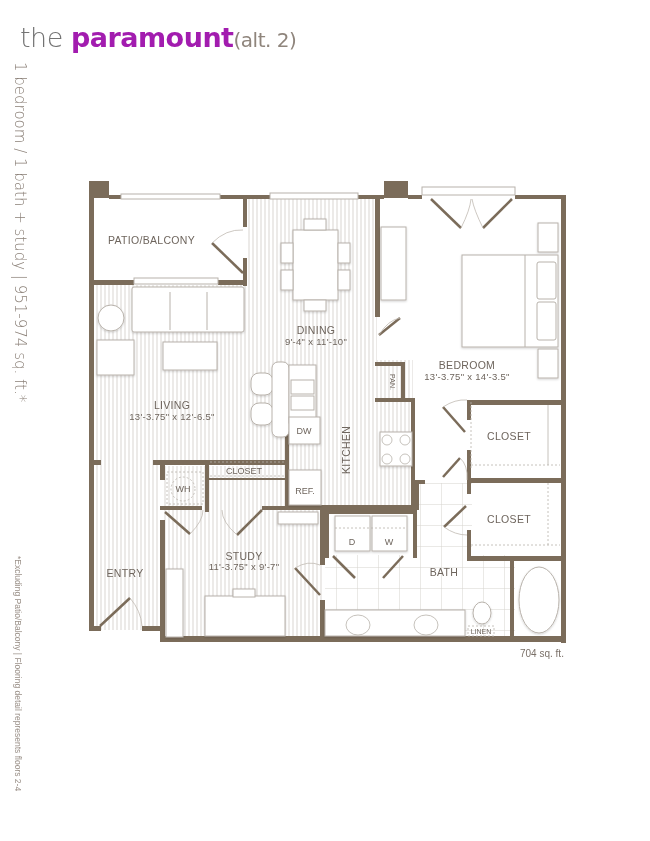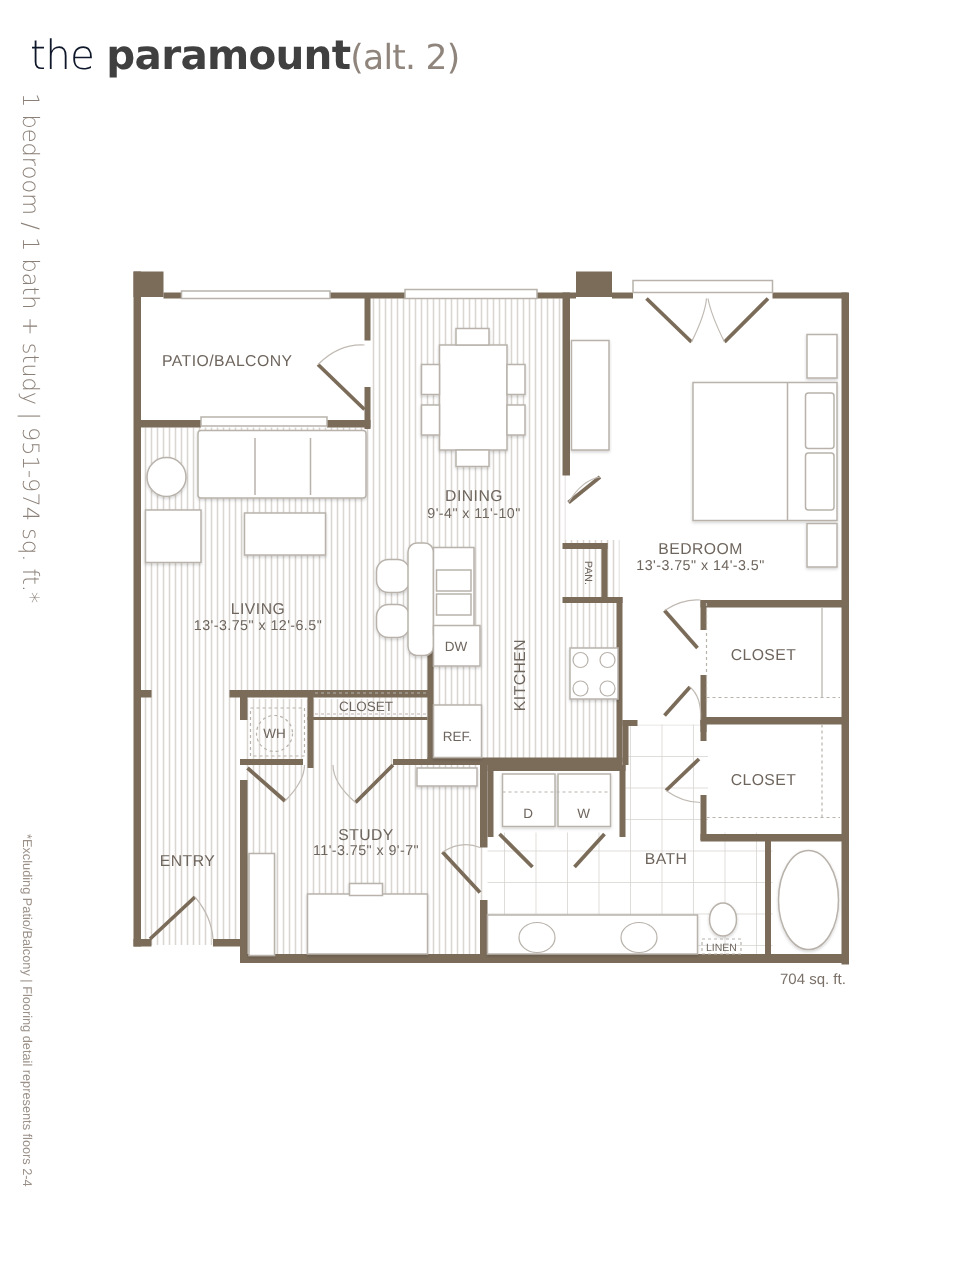--- a/index.html
+++ b/index.html
@@ -1,20 +1,20 @@
 <!DOCTYPE html>
 <html><head>
 <meta charset="utf-8">
 <style>
   html, body { margin: 0; padding: 0; background: #ffffff; }
   body { width: 650px; height: 841px; position: relative; overflow: hidden; font-family: "DejaVu Sans", sans-serif; }
   .title { position: absolute; left: 20px; top: 22px; font-size: 27px; color: #8a8078; letter-spacing: -0.5px; white-space: nowrap; font-family: "DejaVu Sans", sans-serif; }
-  .title .t-light { font-weight: 300; color: #0f172a; }
-  .title .t-bold { font-weight: bold; color: #404040; }
-  .title .t-alt { font-size: 23px; color: #8f857c; }
+  .title .t-light { font-weight: 300; color: #737373; }
+  .title .t-bold { font-weight: bold; color: #a21caf; }
+  .title .t-alt { font-size: 20px; color: #8f857c; }
   .subtitle { position: absolute; left: 5px; top: 62px; width: 30px; height: 320px; }
   .subtitle span { position: absolute; left: 0; top: 0; transform-origin: 0 0; transform: translate(24px, 0) rotate(90deg); white-space: nowrap; font-size: 15px; color: #8b8078; font-family: "DejaVu Sans", sans-serif; font-weight: 300; }
   .footnote { position: absolute; left: 8px; top: 556px; width: 20px; height: 230px; }
   .footnote span { position: absolute; left: 0; top: 0; transform-origin: 0 0; transform: translate(15px, 0) rotate(90deg); white-space: nowrap; font-size: 8.5px; color: #9a9088; font-family: "Liberation Sans", sans-serif; }
   .plan { position: absolute; left: 0; top: 0; }
   .room-label { font-family: "Liberation Sans", sans-serif; fill: #6e655d; font-size: 10.5px; letter-spacing: 0.3px; }
   .dim-label { font-family: "Liberation Sans", sans-serif; fill: #6e655d; font-size: 9.5px; letter-spacing: 0.3px; }
   .small-label { font-family: "Liberation Sans", sans-serif; fill: #6e655d; font-size: 9px; }
   .tiny-label { font-family: "Liberation Sans", sans-serif; fill: #6e655d; font-size: 7px; }
   .sqft { position: absolute; left: 520px; top: 648px; font-size: 10px; color: #7a7068; font-family: "Liberation Sans", sans-serif; }

